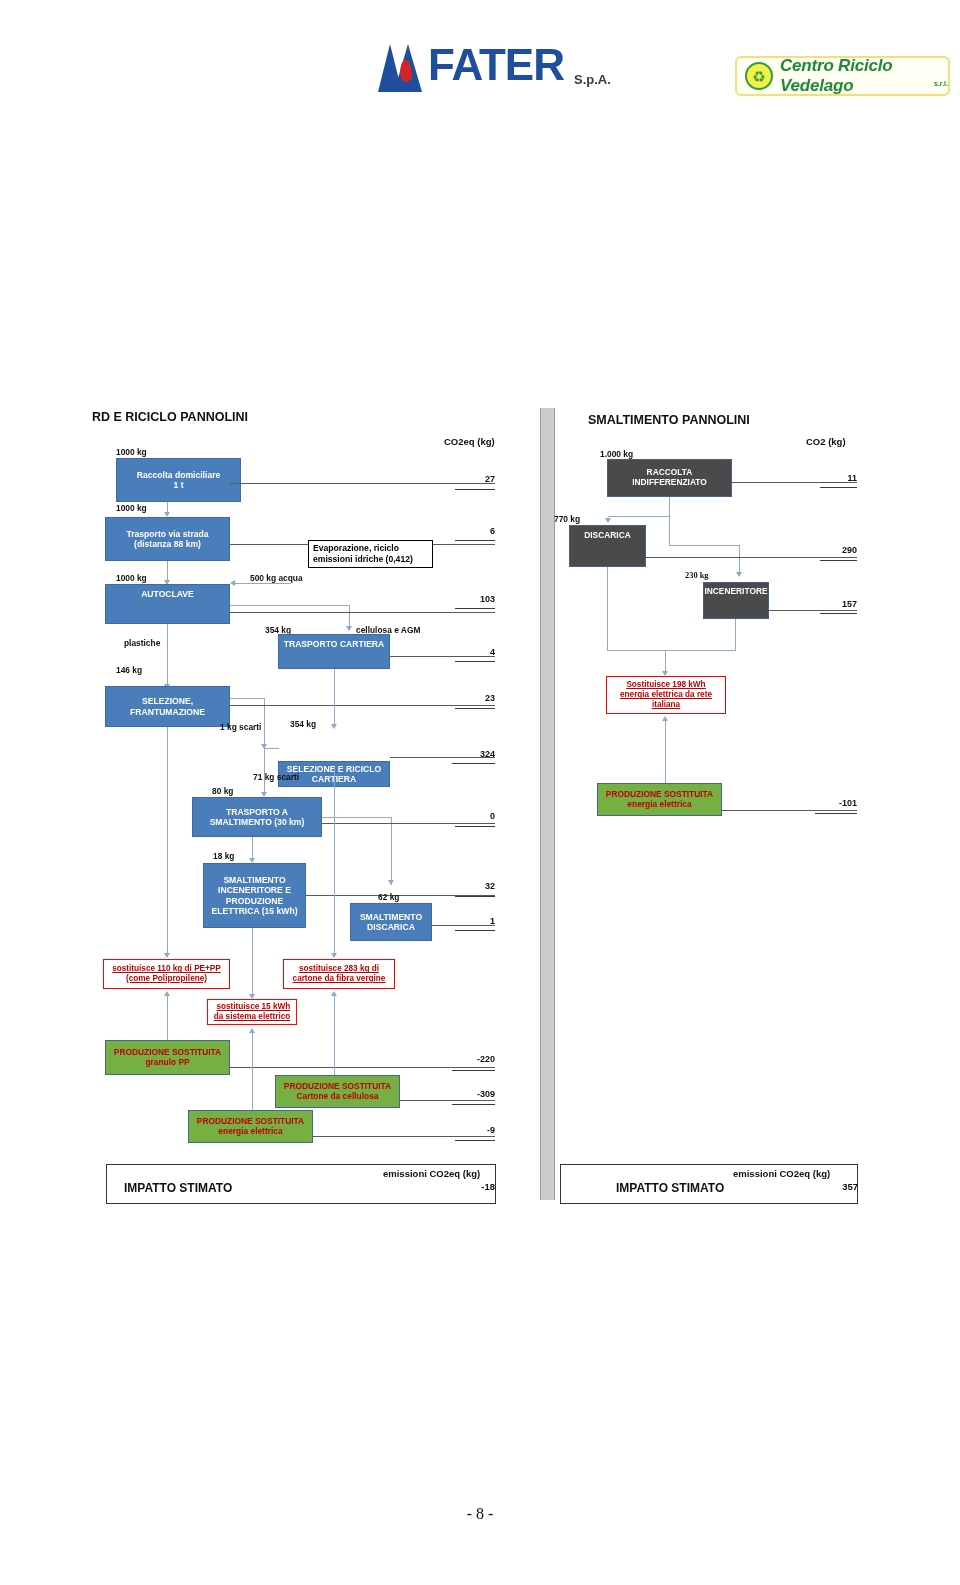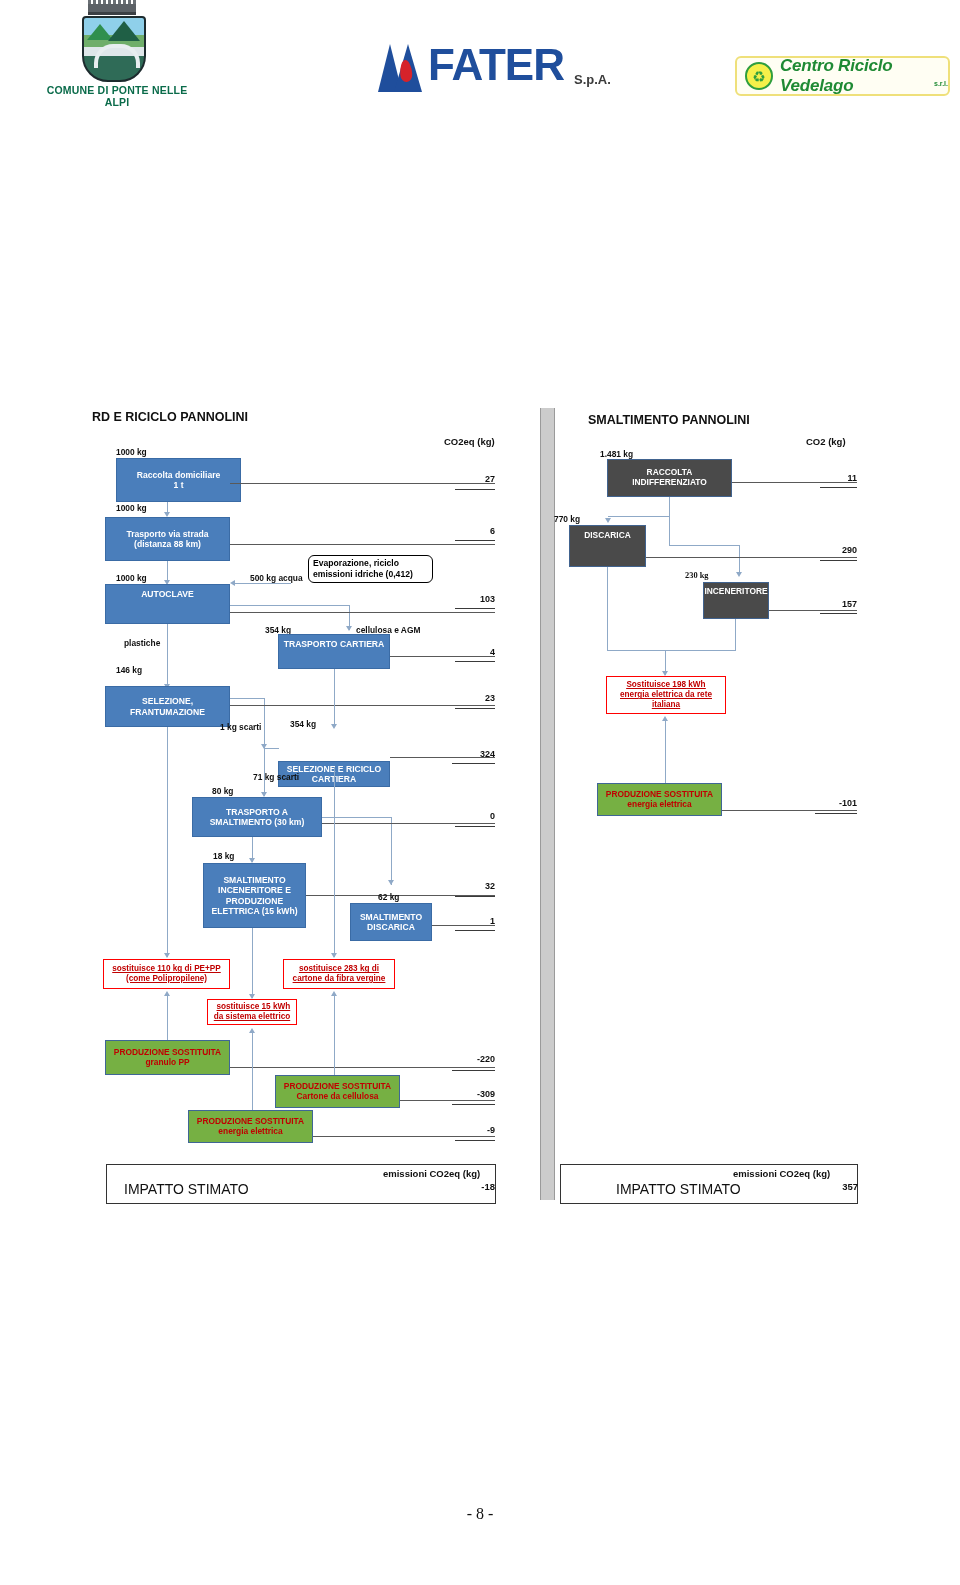--- a/index.html
+++ b/index.html
@@ -85,43 +85,32 @@
   .underline{position:absolute;height:1px;background:#3a3a3a;}
   .arrow-d{position:absolute;width:0;height:0;border-left:3.5px solid transparent;
      border-right:3.5px solid transparent;border-top:5px solid #8fa9c7;}
   .arrow-u{position:absolute;width:0;height:0;border-left:3.5px solid transparent;
      border-right:3.5px solid transparent;border-bottom:5px solid #8fa9c7;}
   .arrow-l{position:absolute;width:0;height:0;border-top:3.5px solid transparent;
      border-bottom:3.5px solid transparent;border-right:5px solid #8fa9c7;}
 
   .impact-box{position:absolute;box-sizing:border-box;border:1.5px solid #333333;
      background:#ffffff;}
-  .impact-label{position:absolute;font-size:14px;font-weight:normal;color:#101010;}
+  .impact-label{position:absolute;font-size:12px;font-weight:bold;color:#101010;}
   .impact-head{position:absolute;font-size:9.5px;font-weight:bold;color:#101010;}
   .impact-val{position:absolute;font-size:9.5px;font-weight:bold;color:#101010;}
 
   .footer-page{position:absolute;left:0;top:1505px;width:960px;text-align:center;
      font-size:16px;color:#111;font-family:"Liberation Serif",serif;}
 </style>
 </head>
 <body>
 
 <div class="page">
 
-  <div class="logo-comune">
-    <div class="crest">
-      <div class="crest-crown"></div>
-      <div class="crest-shield">
-        <div class="crest-mtn"></div>
-        <div class="crest-mtn2"></div>
-        <div class="crest-arch"></div>
-      </div>
-    </div>
-    <div class="comune-label">COMUNE DI PONTE NELLE ALPI</div>
-  </div>
 
   <div class="logo-fater">
     <div class="fater-mark">
       <div class="fater-a1"></div>
       <div class="fater-a2"></div>
       <div class="fater-flame"></div>
     </div>
     <div class="fater-word">FATER</div>
     <div class="fater-spa">S.p.A.</div>
   </div>
@@ -161,21 +150,21 @@
     <div class="valuelabel" style="left:455px;top:526px;width:40px;">6</div>
 
     <div class="vline" style="left:167px;top:561px;height:22px;"></div>
     <div class="arrow-d" style="left:164px;top:580px;"></div>
     <div class="flowlabel" style="left:116px;top:573px;">1000 kg</div>
 
     <div class="hline" style="left:233px;top:583px;width:58px;"></div>
     <div class="arrow-l" style="left:230px;top:580px;"></div>
     <div class="flowlabel" style="left:250px;top:573px;">500  kg acqua</div>
 
-    <div class="node plainbox" style="left:308px;top:555px;width:125px;height:28px;border-radius:6px;">
+    <div class="node plainbox" style="left:308px;top:540px;width:125px;height:28px;">
       <span style="white-space:pre-line;line-height:1.25">Evaporazione, riciclo
 emissioni idriche (0,412)</span>
     </div>
 
     <div class="node blue" style="left:105px;top:584px;width:125px;height:40px;align-items:flex-start;padding-top:4px;">
       <span style="white-space:pre-line">AUTOCLAVE</span>
     </div>
     <div class="hline" style="left:230px;top:605px;width:120px;"></div>
     <div class="vline" style="left:349px;top:605px;height:25px;"></div>
     <div class="arrow-d" style="left:346px;top:626px;"></div>
@@ -314,21 +303,21 @@
     <div class="valuelabel" style="left:455px;top:1125px;width:40px;">-9</div>
 
     <div class="impact-box" style="left:106px;top:1164px;width:390px;height:40px;"></div>
     <div class="impact-head" style="left:383px;top:1168px;">emissioni CO2eq (kg)</div>
     <div class="impact-label" style="left:124px;top:1181px;">IMPATTO STIMATO</div>
     <div class="impact-val" style="left:455px;top:1181px;width:40px;text-align:right;">-18</div>
 
     <div class="sec-title" style="left:588px;top:413px;">SMALTIMENTO  PANNOLINI</div>
     <div class="col-head" style="left:806px;top:436px;">CO2 (kg)</div>
 
-    <div class="flowlabel" style="left:600px;top:449px;">1.481 kg</div>
+    <div class="flowlabel" style="left:600px;top:449px;">1.000 kg</div>
     <div class="node dark" style="left:607px;top:459px;width:125px;height:38px;">
       <span style="white-space:pre-line">RACCOLTA
 INDIFFERENZIATO</span>
     </div>
     <div class="leadline" style="left:732px;top:482px;width:125px;"></div>
     <div class="underline" style="left:820px;top:487px;width:37px;"></div>
     <div class="valuelabel" style="left:820px;top:473px;width:37px;">11</div>
 
     <div class="vline" style="left:669px;top:497px;height:19px;"></div>
     <div class="hline" style="left:608px;top:516px;width:62px;"></div>

